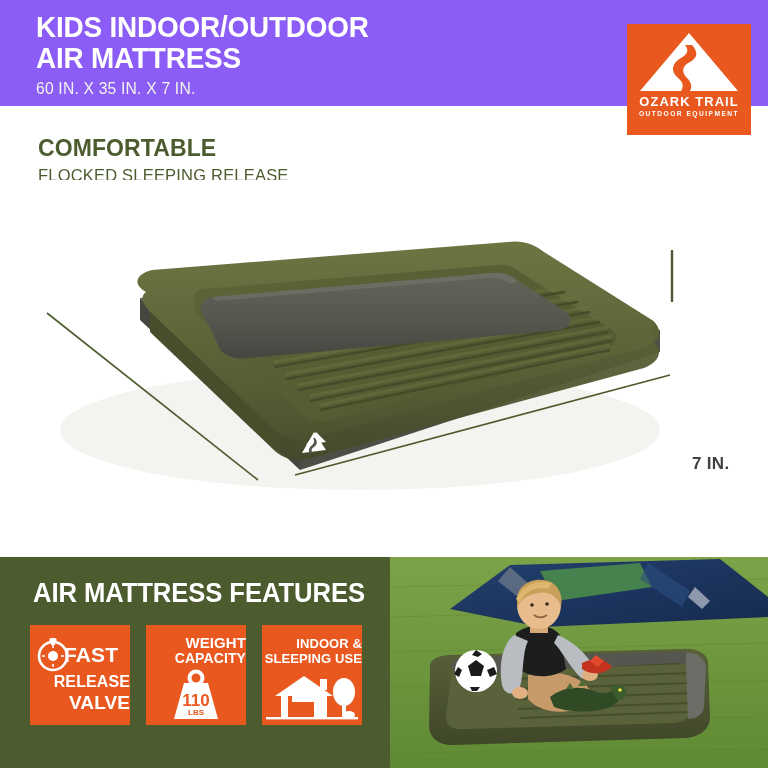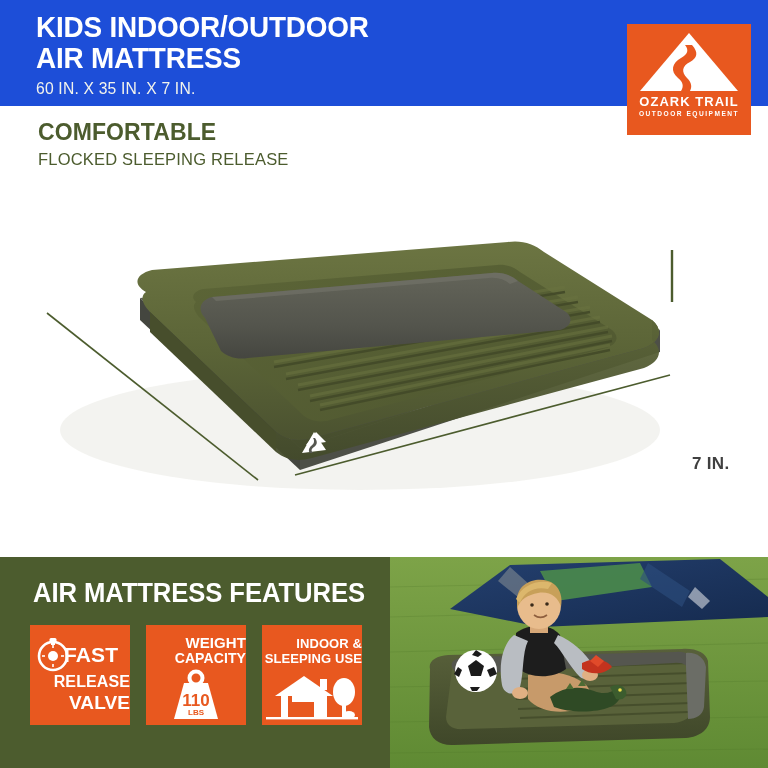--- a/index.html
+++ b/index.html
@@ -15,21 +15,21 @@
     background: #ffffff;
     font-family: "Liberation Sans", sans-serif;
     -webkit-font-smoothing: antialiased;
   }
 
   
   .header-band {
     position: absolute;
     left: 0; top: 0;
     width: 768px; height: 106px;
-    background: #1d4ed8;
+    background: #8b5cf6;
   }
   .title-block {
     position: absolute;
     left: 36px; top: 11px;
     width: 560px;
   }
   .title-line {
     color: #ffffff;
     font-size: 30px;
     line-height: 31px;
@@ -82,21 +82,21 @@
     text-align: center;
     color: #ffffff;
     font-size: 6.6px;
     font-weight: bold;
     letter-spacing: 1.5px;
   }
 
   
   .comfort-block {
     position: absolute;
-    left: 38px; top: 120px;
+    left: 38px; top: 136px;
   }
   .comfort-head {
     color: #4c5c2e;
     font-size: 23px;
     font-weight: bold;
     letter-spacing: 0.1px;
     line-height: 25px;
   }
   .comfort-sub {
     color: #4c5c2e;

